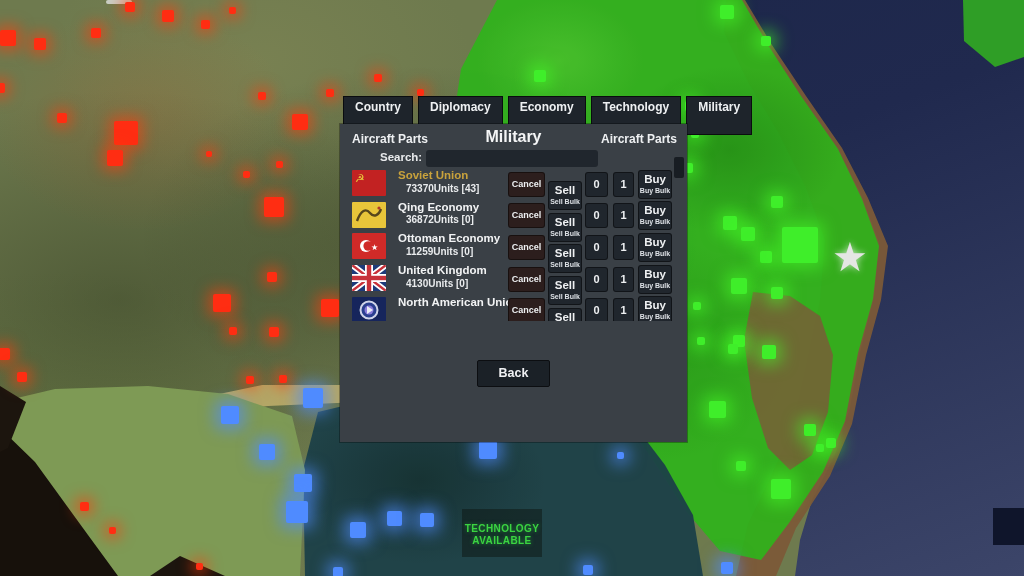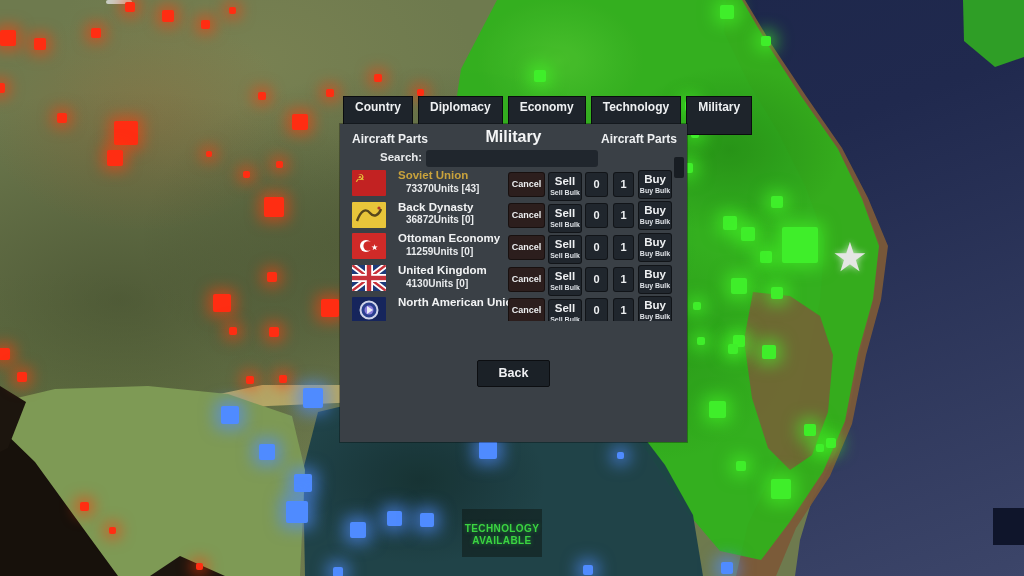--- a/index.html
+++ b/index.html
@@ -69,21 +69,21 @@
   .rows-viewport{position:absolute;left:0;top:44px;width:347px;height:153px;overflow:hidden;}
   .row{position:relative;margin-left:12px;width:322px;height:31.7px;}
   .flag{position:absolute;left:0;top:2px;width:34px;height:26px;overflow:hidden;border-radius:1px;}
   .flag svg{display:block;}
   .cname{position:absolute;left:46px;top:1px;font-size:11.5px;font-weight:bold;color:#f2f3f4;white-space:nowrap;}
   .cname.gold{color:#c9a23c;}
   .units{position:absolute;left:46px;top:14.5px;font-size:10px;font-weight:bold;color:#e9ebed;white-space:nowrap;margin-left:8px;}
   .btn{position:absolute;background:#20262d;border:1px solid rgba(0,0,0,.45);box-sizing:border-box;border-radius:3px;
     color:#eef0f2;text-align:center;cursor:pointer;}
   .btn-cancel{left:156px;top:3.5px;width:37px;height:25px;background:#2c1e1d;font-size:9px;font-weight:bold;line-height:23px;}
-  .btn-sell{left:196px;top:4px;width:34px;height:29px;}
+  .btn-sell{left:196px;top:13px;width:34px;height:29px;}
   .qty{left:233px;top:3.5px;width:23px;height:25px;font-size:11px;font-weight:bold;line-height:23px;}
   .qty2{left:261px;width:21px;}
   .btn-buy{left:286px;top:1.5px;width:34px;height:29px;}
   .big-lbl{display:block;font-size:11.5px;font-weight:bold;line-height:13px;margin-top:2px;}
   .sub-lbl{display:block;font-size:7px;font-weight:bold;line-height:9px;color:#dde1e6;}
   .scroll-thumb{position:absolute;left:334px;top:33px;width:10px;height:21px;background:#181d23;border-radius:2px;cursor:pointer;}
   .back-btn{position:absolute;left:137px;top:236px;width:73px;height:27px;background:#1b2127;border:1px solid #0c0e11;
     box-sizing:border-box;border-radius:2px;color:#f0f1f3;font-size:12.5px;font-weight:bold;text-align:center;line-height:25px;cursor:pointer;}
 </style>
 </head>
@@ -223,21 +223,21 @@
           </div>
         </div>
         <div class="row">
           <span class="flag">
             <svg width="34" height="26">
               <rect width="34" height="26" fill="#e8c53a"></rect>
               <path d="M5 19 C9 8 14 6 18 11 C22 16 27 13 29 7" stroke="#57471c" stroke-width="2.4" fill="none"></path>
               <circle cx="27" cy="6" r="1.6" fill="#b03a2a"></circle>
             </svg>
           </span>
-          <div class="cname">Back Dynasty</div>
+          <div class="cname">Qing Economy</div>
           <div class="units">36872Units [0]</div>
           <div class="btn btn-cancel">Cancel</div>
           <div class="btn btn-sell">
             <span class="big-lbl">Sell</span>
             <span class="sub-lbl">Sell Bulk</span>
           </div>
           <div class="btn qty">0</div>
           <div class="btn qty qty2">1</div>
           <div class="btn btn-buy">
             <span class="big-lbl">Buy</span>

